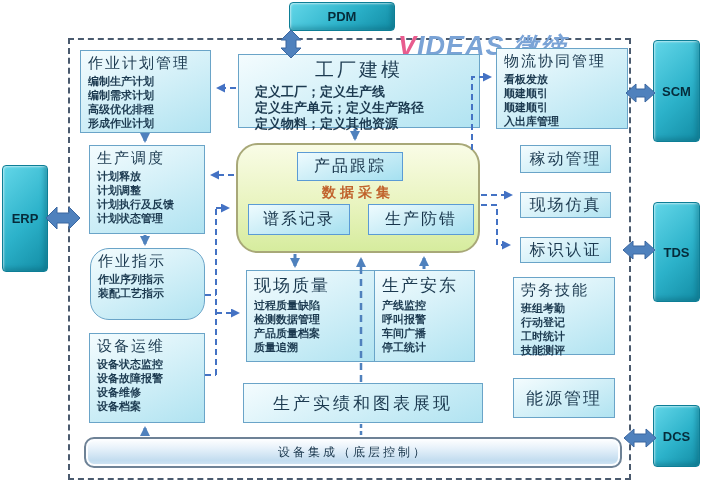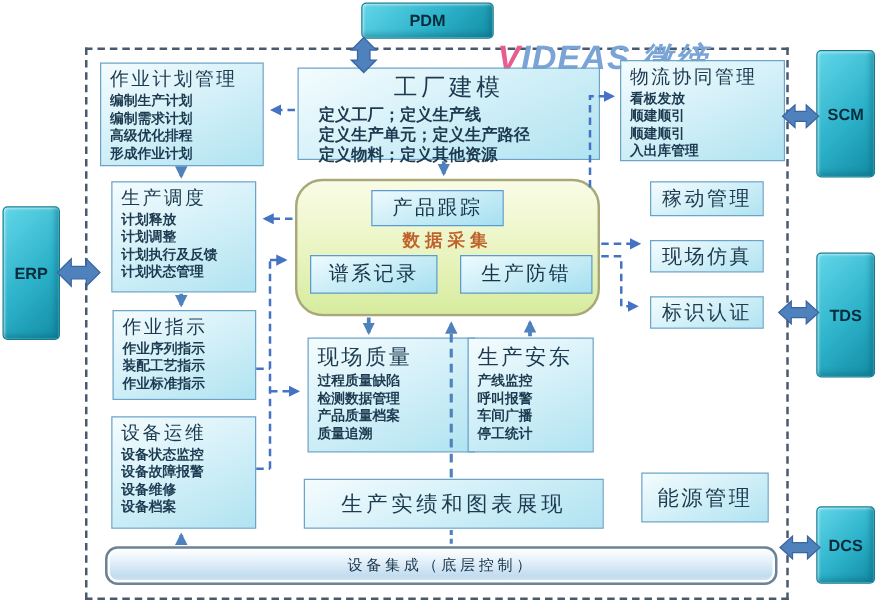--- a/index.html
+++ b/index.html
@@ -109,43 +109,49 @@
   <div class="hub"></div>
   <div class="hub-label">数据采集</div>
   <div class="hub-box" style="left:297px;top:152px;width:106px;height:29px;">产品跟踪</div>
   <div class="hub-box" style="left:248px;top:204px;width:102px;height:31px;">谱系记录</div>
   <div class="hub-box" style="left:368px;top:204px;width:106px;height:31px;">生产防错</div>
 
   <div class="mod lone" style="left:520px;top:145px;width:91px;height:28px;">稼动管理</div>
   <div class="mod lone" style="left:520px;top:192px;width:91px;height:26px;">现场仿真</div>
   <div class="mod lone" style="left:520px;top:237px;width:91px;height:26px;">标识认证</div>
 
-  <div class="mod" style="left:90px;top:248px;width:115px;height:72px;">
+  <div class="mod" style="left:90px;top:248px;width:115px;height:72px;border-radius:19px;">
     <div class="t">作业指示</div>
     <div class="i">作业序列指示</div>
     <div class="i">装配工艺指示</div>
-    <div class="i">作业标准指示</div>
   </div>
 
   <div class="mod" style="left:246px;top:270px;width:134px;height:92px;">
     <div class="t big">现场质量</div>
     <div class="i">过程质量缺陷</div>
     <div class="i">检测数据管理</div>
     <div class="i">产品质量档案</div>
     <div class="i">质量追溯</div>
   </div>
 
   <div class="mod" style="left:374px;top:270px;width:101px;height:92px;">
     <div class="t big">生产安东</div>
     <div class="i">产线监控</div>
     <div class="i">呼叫报警</div>
     <div class="i">车间广播</div>
     <div class="i">停工统计</div>
   </div>
 
+  <div class="mod" style="left:513px;top:277px;width:102px;height:78px;">
+    <div class="t">劳务技能</div>
+    <div class="i">班组考勤</div>
+    <div class="i">行动登记</div>
+    <div class="i">工时统计</div>
+    <div class="i">技能测评</div>
+  </div>
 
   <div class="mod" style="left:89px;top:333px;width:116px;height:90px;">
     <div class="t">设备运维</div>
     <div class="i">设备状态监控</div>
     <div class="i">设备故障报警</div>
     <div class="i">设备维修</div>
     <div class="i">设备档案</div>
   </div>
 
   <div class="mod perf" style="left:243px;top:383px;width:240px;height:40px;">生产实绩和图表展现</div>

